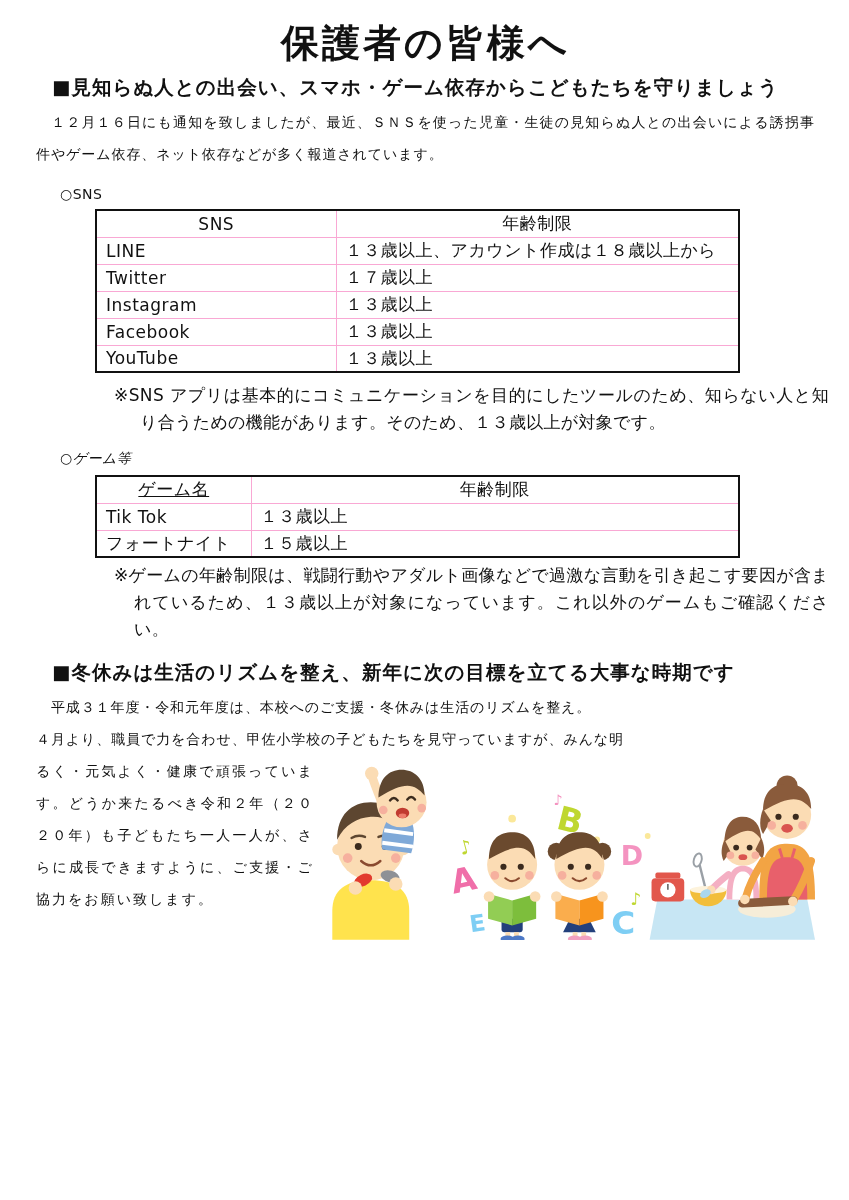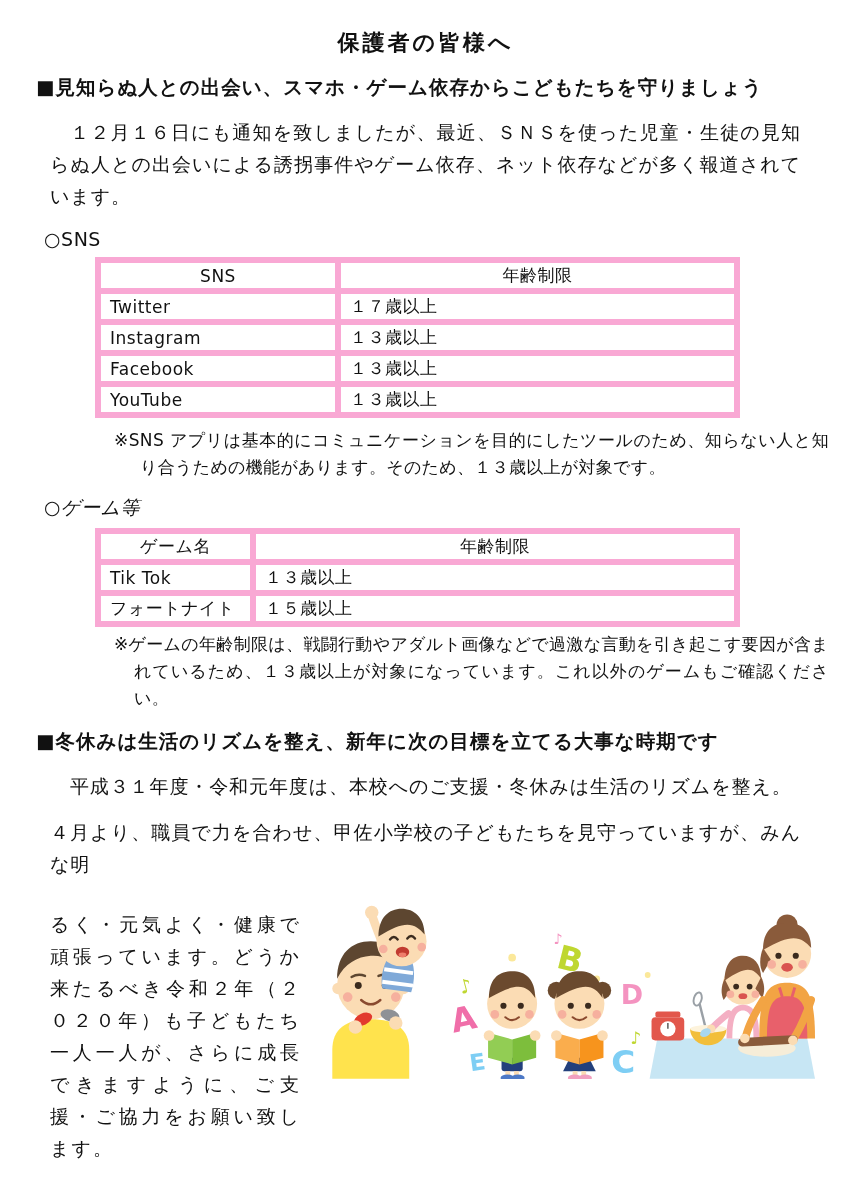--- a/index.html
+++ b/index.html
@@ -5,52 +5,52 @@
   * { box-sizing: border-box; }
   html, body { margin: 0; padding: 0; }
   body {
     width: 849px; height: 1200px; overflow: hidden;
     background: #ffffff; color: #111;
     font-family: "DejaVu Sans", "Liberation Sans", sans-serif;
   }
   .page { padding: 22px 34px 0 36px; }
 
   .title {
-    font-size: 22px; font-weight: 700; text-align: center;
+    font-size: 38px; font-weight: 700; text-align: center;
     letter-spacing: 3px; margin: 0 0 10px 0; line-height: 42px;
   }
   .sec-heading {
     font-size: 19.5px; font-weight: 700; letter-spacing: 1px;
-    line-height: 28px; margin: 0 0 4px 0;
+    line-height: 28px; margin: 0 0 4px 16px;
   }
   .sec-heading.second { margin-top: 16px; }
 
   .body-text {
-    font-size: 19px; line-height: 32px; letter-spacing: 0.9px;
-    margin: 14px; text-align: justify;
+    font-size: 14px; line-height: 32px; letter-spacing: 0.9px;
+    margin: 0; text-align: justify;
   }
   .wavy {
     text-decoration-line: underline; text-decoration-style: wavy;
     text-decoration-thickness: 1px; text-underline-offset: 5px;
   }
 
-  .sub-label { font-size: 19px; letter-spacing: 0.5px; margin: 16px 0 7px 8px; }
+  .sub-label { font-size: 14px; letter-spacing: 0.5px; margin: 16px 0 7px 24px; }
   .sub-label.games { margin-top: 14px; font-style: italic; }
 
   .info-table {
     border-collapse: collapse; margin-left: 59px; width: 645px;
     font-size: 17px; border: 2px solid #111; table-layout: fixed;
   }
   .info-table th, .info-table td {
-    border: 6px solid #f9a8d4; height: 27px; padding: 1px 9px;
+    border: 1px solid #f9a8d4; height: 27px; padding: 1px 9px;
     font-weight: 400; letter-spacing: 0.5px; text-align: left;
   }
   .info-table th { text-align: center; }
   .col-sns  { width: 240px; }
-  .col-game { width: 155px; }
+  .col-game { width: 155px; text-decoration: underline; }
 
   .note {
     font-size: 17px; line-height: 27px; letter-spacing: 0.3px;
     margin: 4px 0 0 78px; width: 715px; text-align: justify;
   }
   .note.sns  { padding-left: 26px; text-indent: -26px; margin-top: 9px; }
   .note.game { padding-left: 20px; text-indent: -20px; }
 
   .bottom-row { display: flex; justify-content: space-between; align-items: flex-start; }
   .narrow-col { width: 278px; letter-spacing: 2px; }
@@ -70,20 +70,24 @@
   <div class="sub-label">○SNS</div>
 
   <table class="info-table">
     <thead>
       <tr>
         <th class="col-sns">SNS</th>
         <th>年齢制限</th>
       </tr>
     </thead>
     <tbody>
+      <tr>
+        <td>LINE</td>
+        <td>１３歳以上、アカウント作成は１８歳以上から</td>
+      </tr>
       <tr>
         <td>Twitter</td>
         <td>１７歳以上</td>
       </tr>
       <tr>
         <td>Instagram</td>
         <td>１３歳以上</td>
       </tr>
       <tr>
         <td>Facebook</td>

